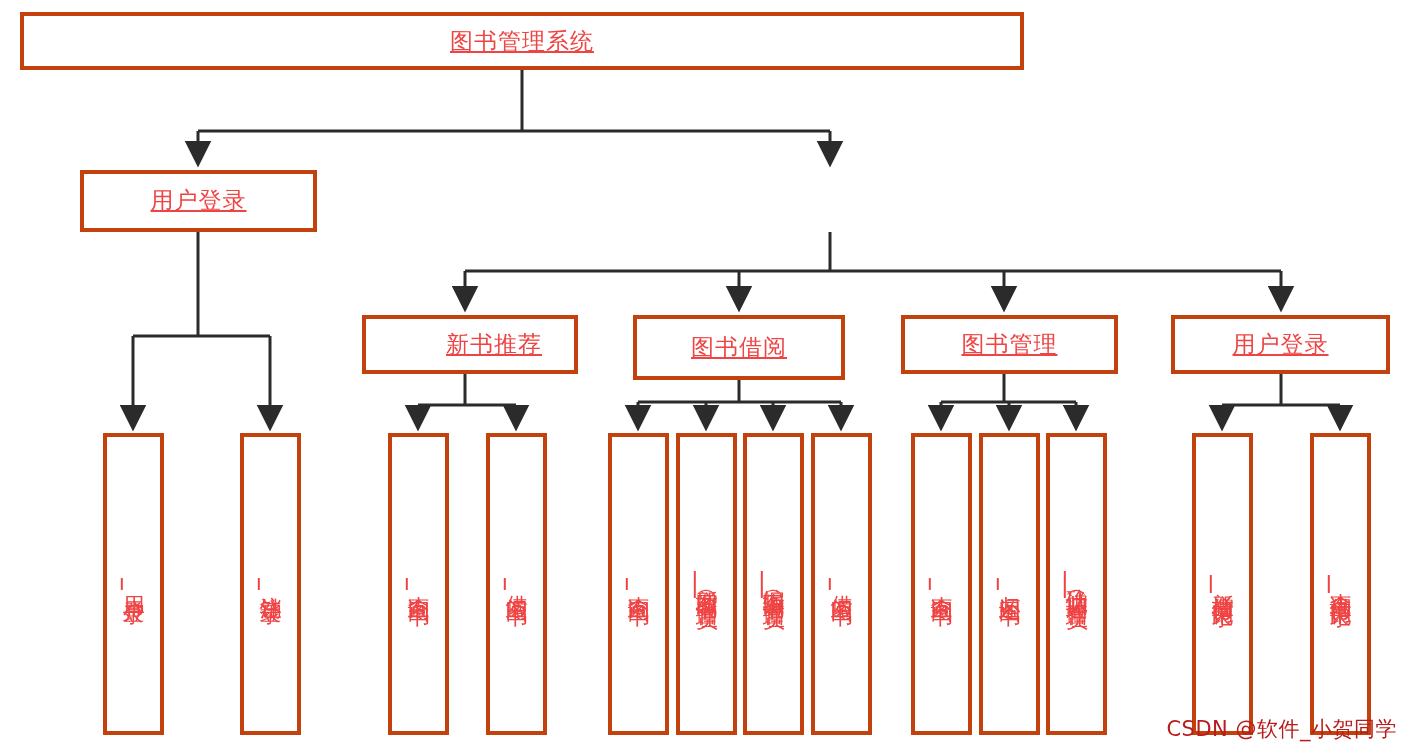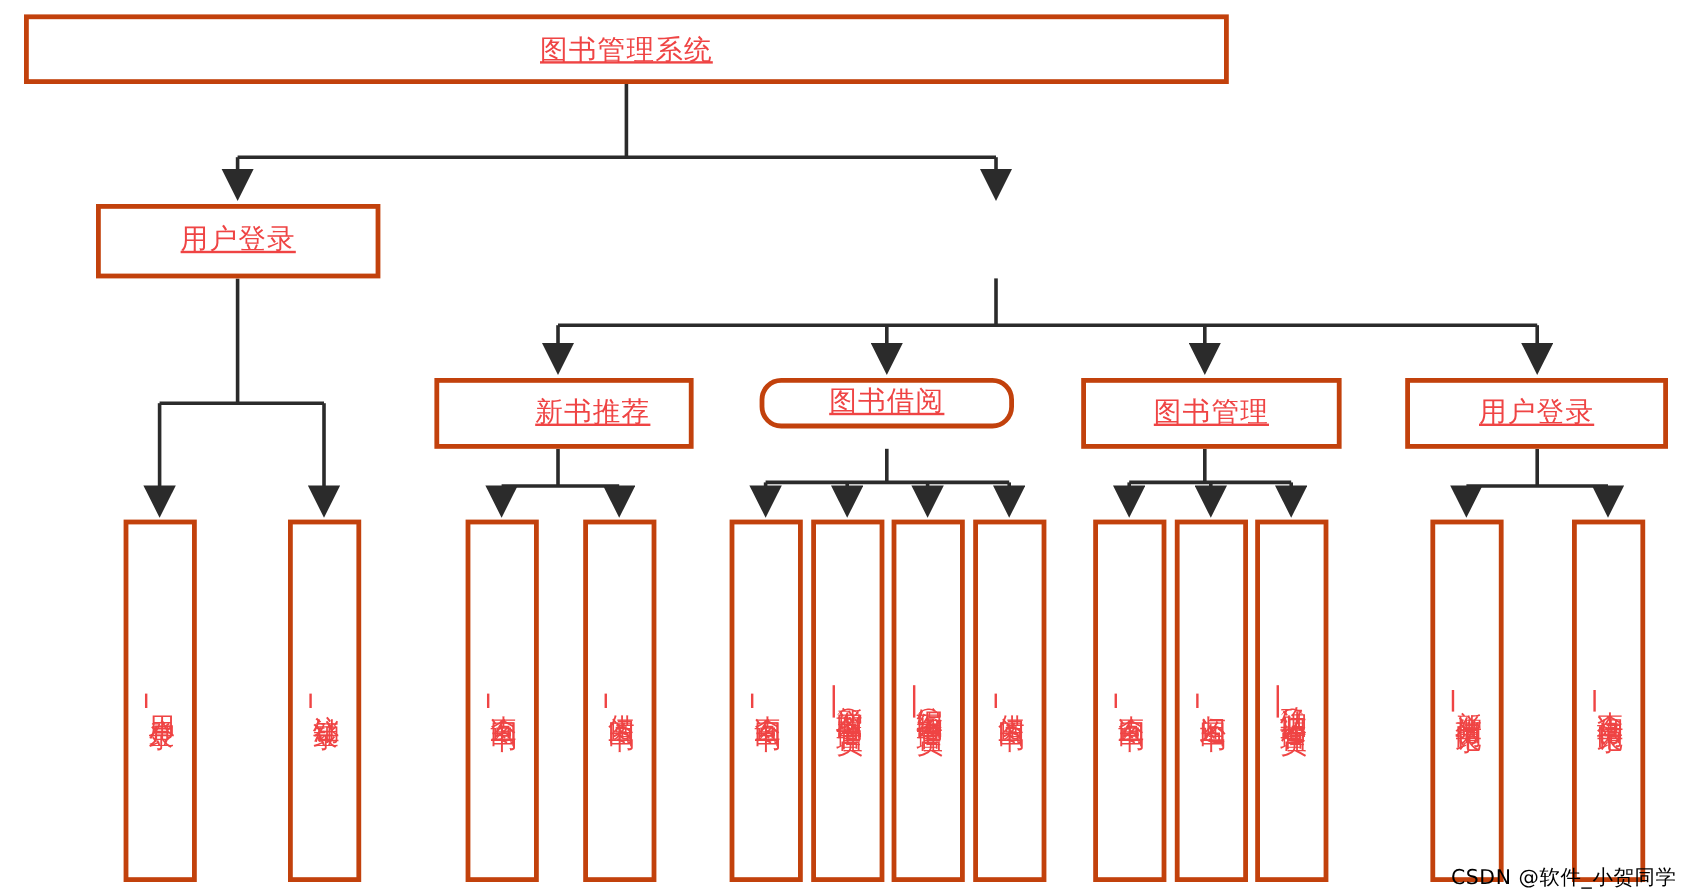--- a/index.html
+++ b/index.html
@@ -57,22 +57,22 @@
     left: 0;
     top: 0;
     width: 1405px;
     height: 747px;
     pointer-events: none;
   }
   .watermark {
     position: absolute;
     right: 8px;
     bottom: 4px;
-    font-size: 17px;
-    color: #000000;
+    font-size: 21px;
+    color: #b91c1c;
     letter-spacing: 0.5px;
     font-family: "DejaVu Sans", "Liberation Sans", sans-serif;
     white-space: nowrap;
   }
 </style>
 </head>
 <body>
 
 <div id="canvas">
 
@@ -133,21 +133,21 @@
     <span>图书管理系统</span>
   </div>
 
   <div class="node node-h" style="left:80px; top:170px; width:237px; height:62px;">
     <span>用户登录</span>
   </div>
 
   <div class="node node-h" style="left:362px; top:315px; width:216px; height:59px;padding-left:48px;">
     <span>新书推荐</span>
   </div>
-  <div class="node node-h" style="left:633px; top:315px; width:212px; height:42px;border-radius:18px;">
+  <div class="node node-h" style="left:633px; top:315px; width:212px; height:65px;">
     <span>图书借阅</span>
   </div>
   <div class="node node-h" style="left:901px; top:315px; width:217px; height:59px;">
     <span>图书管理</span>
   </div>
   <div class="node node-h" style="left:1171px; top:315px; width:219px; height:59px;">
     <span>用户登录</span>
   </div>
 
   <div class="node node-v" style="left:103px; top:433px; width:61px; height:302px;">

